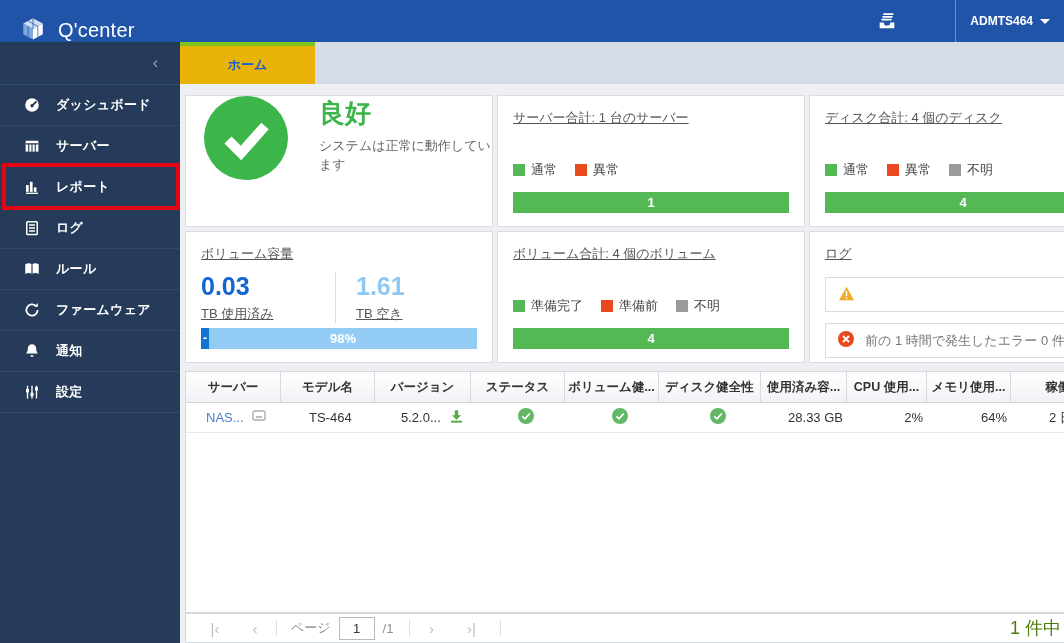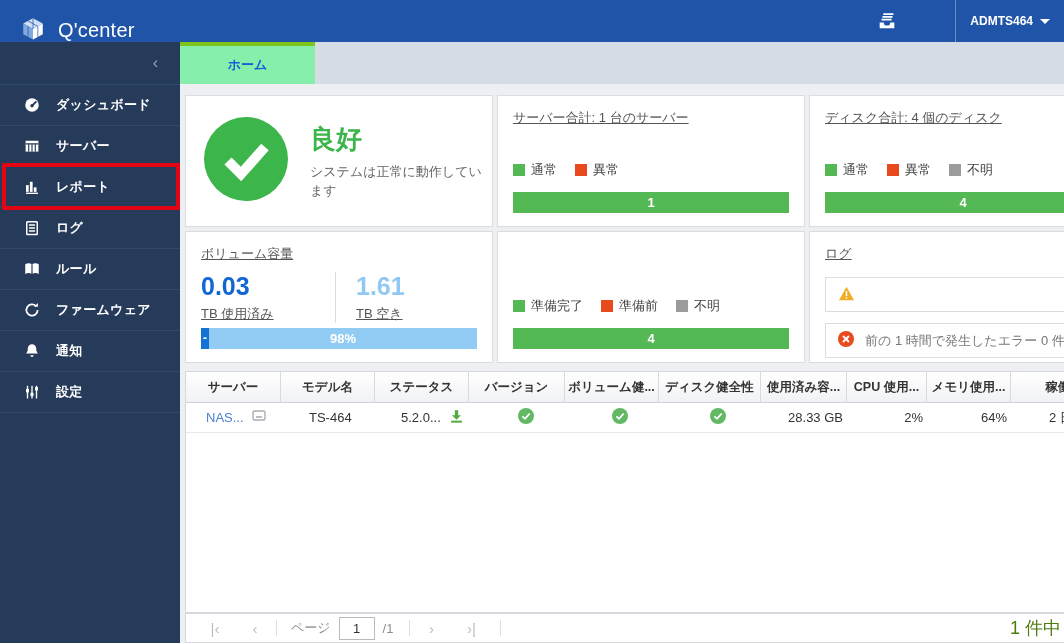--- a/index.html
+++ b/index.html
@@ -19,29 +19,29 @@
   
   .sidebar { position:absolute; left:0; top:42px; width:180px; height:601px; background:#263a5a; z-index:10; }
   .collapse-bar { height:43px; border-bottom:1px solid #344a6f; display:flex; align-items:center; justify-content:flex-end; padding-right:22px; color:#93a5c2; font-size:16px; cursor:pointer; }
   .nav-item { height:41px; display:flex; align-items:center; padding-left:23px; gap:15px; border-bottom:1px solid rgba(255,255,255,.07); cursor:pointer; }
   .nav-item .nav-label { color:#fff; font-size:13px; font-weight:bold; letter-spacing:.3px; }
   .nav-icon { width:18px; display:flex; justify-content:center; }
   .red-annotation { position:absolute; left:2px; top:163px; width:178px; height:47px; border:4px solid #e30513; z-index:99; pointer-events:none; }
 
   
   .tabstrip { position:absolute; left:180px; top:42px; width:884px; height:42px; background:#d5dce6; z-index:5; }
-  .tab-active { position:absolute; left:0; top:0; width:135px; height:42px; background:#86efac; border-top:4px solid #7fc41c; color:#1a5dd4; font-size:13px; font-weight:bold; display:flex; align-items:center; justify-content:center; cursor:pointer; }
+  .tab-active { position:absolute; left:0; top:0; width:135px; height:42px; background:#eab308; border-top:4px solid #7fc41c; color:#1a5dd4; font-size:13px; font-weight:bold; display:flex; align-items:center; justify-content:center; cursor:pointer; }
 
   
   .content { position:absolute; left:180px; top:84px; width:884px; height:559px; background:#edeff2; overflow:hidden; }
   .cards { position:absolute; left:5px; top:11px; display:grid; grid-template-columns:308px 308px 308px; grid-auto-rows:132px; gap:4px; }
   .card { background:#fff; border:1px solid #d9dce1; position:relative; overflow:hidden; }
   .card-title { font-size:13px; color:#555; padding:13px 15px 0 15px;text-decoration:underline; }
 
-  .health-card { display:flex; align-items:center; gap:22px; padding-left:18px; }
+  .health-card { display:flex; gap:31px; padding-left:18px; }
   .health-text .status-label { font-size:26px; font-weight:bold; color:#3cb54a; }
   .health-text .status-msg { font-size:13px; color:#666; line-height:1.45; margin-top:6px; width:182px; }
 
   .legend { position:absolute; left:15px; bottom:47px; display:flex; gap:18px; }
   .legend-item { display:flex; align-items:center; gap:6px; font-size:13px; color:#444; }
   .legend-swatch { width:12px; height:12px; }
   .sw-green { background:#54b954; } .sw-red { background:#e8491d; } .sw-gray { background:#9b9b9b; }
   .count-bar { position:absolute; left:15px; right:15px; bottom:13px; height:21px; background:#54b954; color:#fff; font-size:13px; font-weight:bold; text-align:center; line-height:21px; }
 
   .vc-stats { display:flex; margin-top:9px; }
@@ -271,20 +271,21 @@
           <div class="vc-unit">TB 空き</div>
         </div>
       </div>
       <div class="vc-bar">
         <div class="vc-bar-used" style="width: 2%;">-</div>
         <div class="vc-bar-free" style="width: 98%;">98%</div>
       </div>
     </div>
 
     <div class="card">
+      <div class="card-title">ボリューム合計: 4 個のボリューム</div>
       <div class="legend">
         <div class="legend-item">
           <span class="legend-swatch sw-green"></span>
           <span>準備完了</span>
         </div>
         <div class="legend-item">
           <span class="legend-swatch sw-red"></span>
           <span>準備前</span>
         </div>
         <div class="legend-item">
@@ -316,22 +317,22 @@
         <span>前の 1 時間で発生したエラー 0 件</span>
       </div>
     </div>
   </div>
 
   <div class="grid">
     <div class="grid-inner">
       <div class="grid-head">
         <div class="th c0">サーバー</div>
         <div class="th c1">モデル名</div>
+        <div class="th c2">バージョン</div>
         <div class="th c3">ステータス</div>
-        <div class="th c2">バージョン</div>
         <div class="th c4">ボリューム健...</div>
         <div class="th c5">ディスク健全性</div>
         <div class="th c6">使用済み容...</div>
         <div class="th c7">CPU 使用...</div>
         <div class="th c8">メモリ使用...</div>
         <div class="th c9">稼働時間</div>
       </div>
       <div class="grid-row">
         <div class="td c0">
           <span class="server-link">NAS...</span>

